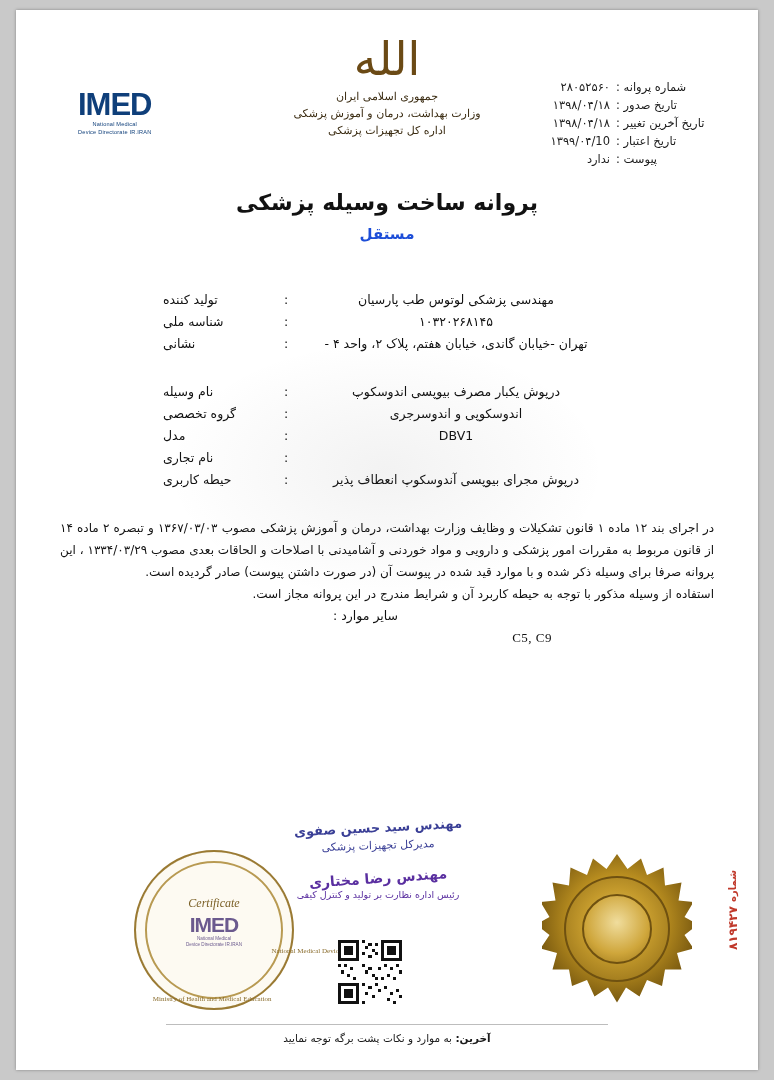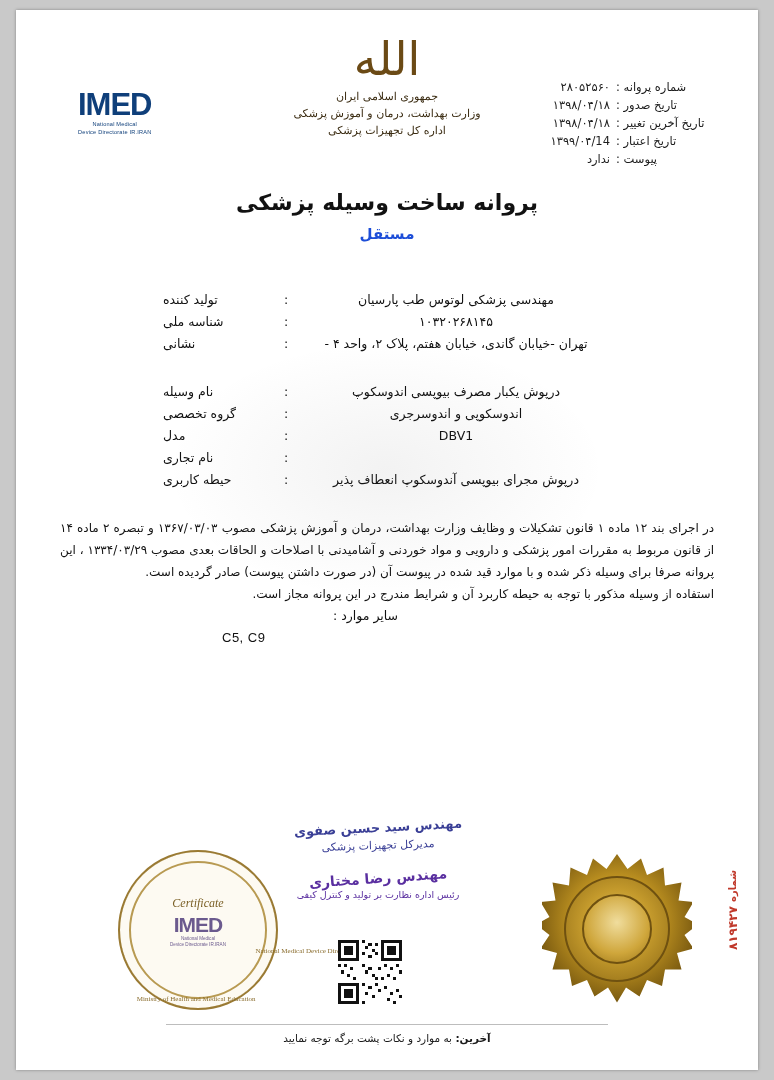--- a/index.html
+++ b/index.html
@@ -94,22 +94,22 @@
     text-align:justify;
     direction:rtl;
   }
   .legal p{margin:0;}
 
   .other{
     margin-top:0;padding:0 40px;
   }
   .other .f-label{width:118px;}
   .other-val{
-    text-align:left;width:330px;
-    font-family:Liberation Sans, sans-serif;
+    text-align:right;width:330px;
+    font-family:Liberation Serif, serif;
     font-size:13px;letter-spacing:.5px;
     direction:ltr;
   }
 
   
   .seal-area{position:absolute;left:0;right:0;top:800px;height:230px;}
 
   .gold-seal{
     position:absolute;right:66px;top:44px;
     width:150px;height:150px;
@@ -126,21 +126,21 @@
     border:2px solid #6f5110;
   }
   .gold-seal .core{
     position:absolute;left:40px;top:40px;right:40px;bottom:40px;
     border-radius:50%;
     border:2px solid #6f5110;
     background:radial-gradient(circle at 50% 40%, #f0dd9d 0%, #cfa63b 60%, #9a7418 100%);
   }
 
   .imed-round{
-    position:absolute;left:102px;top:40px;
+    position:absolute;left:118px;top:40px;
     width:156px;height:156px;border-radius:50%;
     background:#fdfaf2;
     border:2px solid #9a7a33;
     box-shadow:inset 0 0 0 9px #fdfaf2, inset 0 0 0 11px #b89a52;
   }
   .imed-round .ring-text{
     position:absolute;inset:0;
     color:#8a6d2e;font-size:7px;
     font-family:"Liberation Serif",serif;
   }
@@ -236,21 +236,21 @@
       <div class="meta-row">
         <div class="meta-label">تاریخ صدور :</div>
         <div class="meta-val">۱۳۹۸/۰۴/۱۸</div>
       </div>
       <div class="meta-row">
         <div class="meta-label">تاریخ آخرین تغییر :</div>
         <div class="meta-val">۱۳۹۸/۰۴/۱۸</div>
       </div>
       <div class="meta-row">
         <div class="meta-label">تاریخ اعتبار :</div>
-        <div class="meta-val">۱۳۹۹/۰۴/14</div>
+        <div class="meta-val">۱۳۹۹/۰۴/10</div>
       </div>
       <div class="meta-row">
         <div class="meta-label">پیوست :</div>
         <div class="meta-val">ندارد</div>
       </div>
     </div>
 
     <div class="emblem">
       <div class="emblem-mark">الله</div>
       <div class="emblem-lines">

